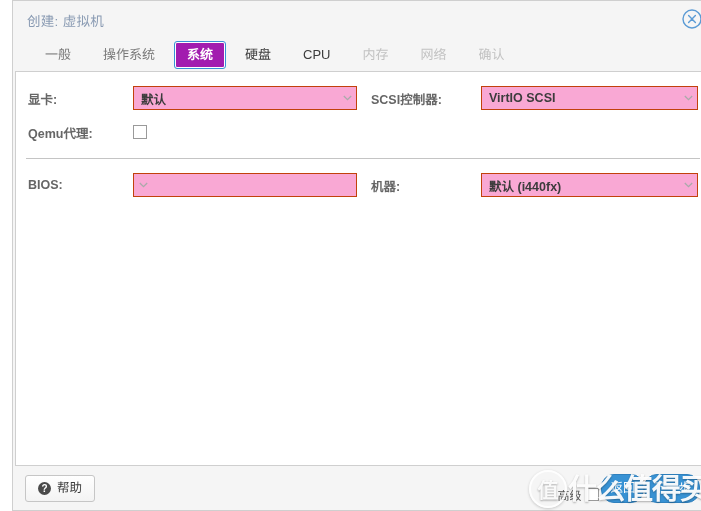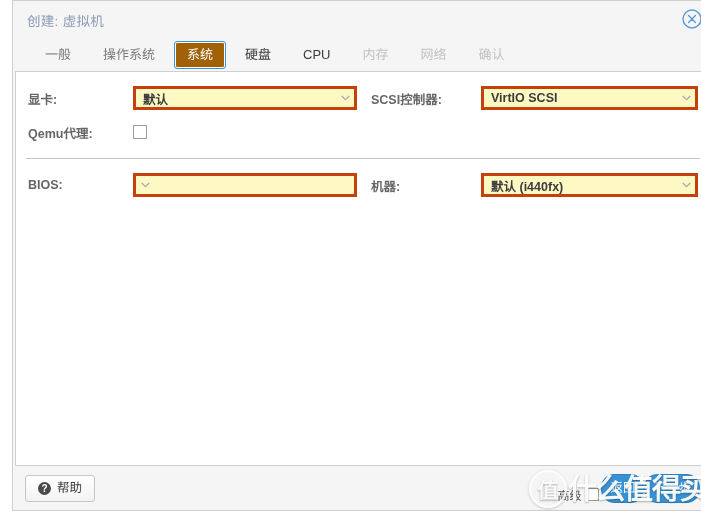--- a/index.html
+++ b/index.html
@@ -78,26 +78,27 @@
     border-radius: 2px;
     cursor: pointer;
     white-space: nowrap;
   }
   .tab.disabled {
     color: #c2c2c2;
     cursor: default;
   }
   .tab.dark { color: #3c3c3c; }
   .tab.active {
-    background: #a16207;
+    background: #a21caf;
     color: #ffffff;
     border: 1px solid #ffffff;
     outline: 1px solid #3892d4;
     border-radius: 2px;
     padding: 3px 11px 4px 11px;
+    font-weight: bold;
   }
 
   
   .panel {
     flex: 1 1 auto;
     margin: 0 1px 0 2px;
     background: #ffffff;
     border: 1px solid #cfcfcf;
     border-bottom: 1px solid #cfcfcf;
     box-sizing: border-box;
@@ -132,22 +133,22 @@
   }
   .col.right .field-label {
     width: 110px;
     flex: 0 0 110px;
   }
 
   .select {
     position: relative;
     flex: 1 1 auto;
     height: 24px;
-    background: #fef9c3;
-    border: 3px solid #c2410c;
+    background: #f9a8d4;
+    border: 1px solid #c2410c;
     box-sizing: border-box;
     display: flex;
     align-items: center;
     cursor: pointer;
     max-width: 224px;
   }
   .select .value {
     font-size: 12.5px;
     color: #3c3c3c;
     padding-left: 7px;

